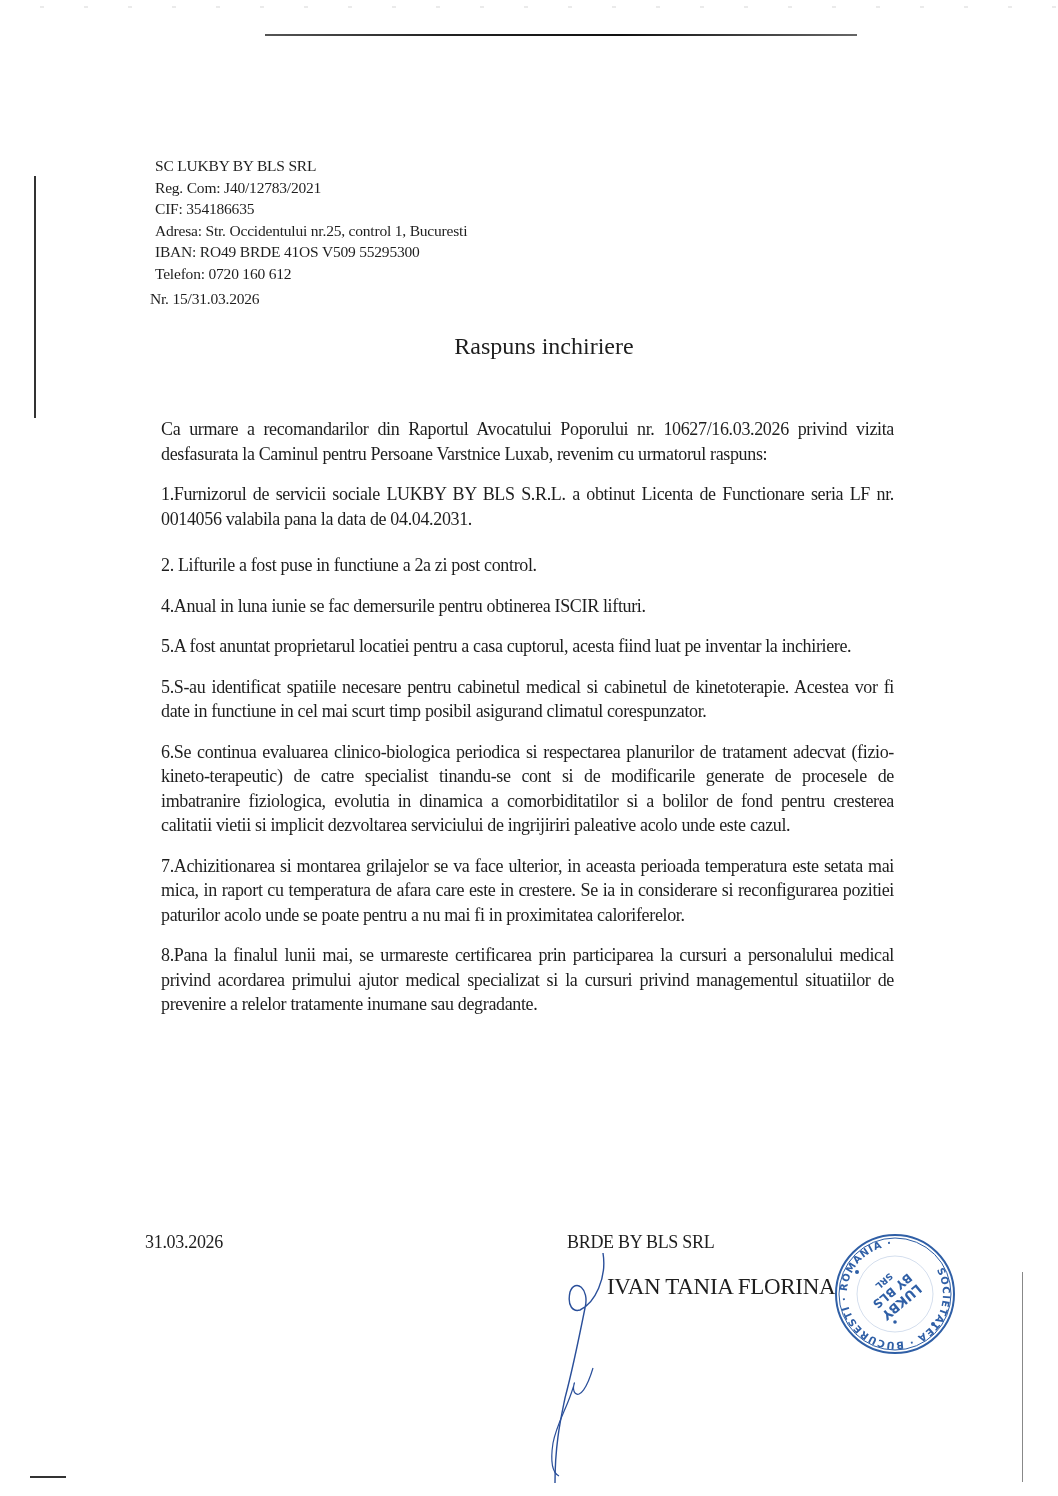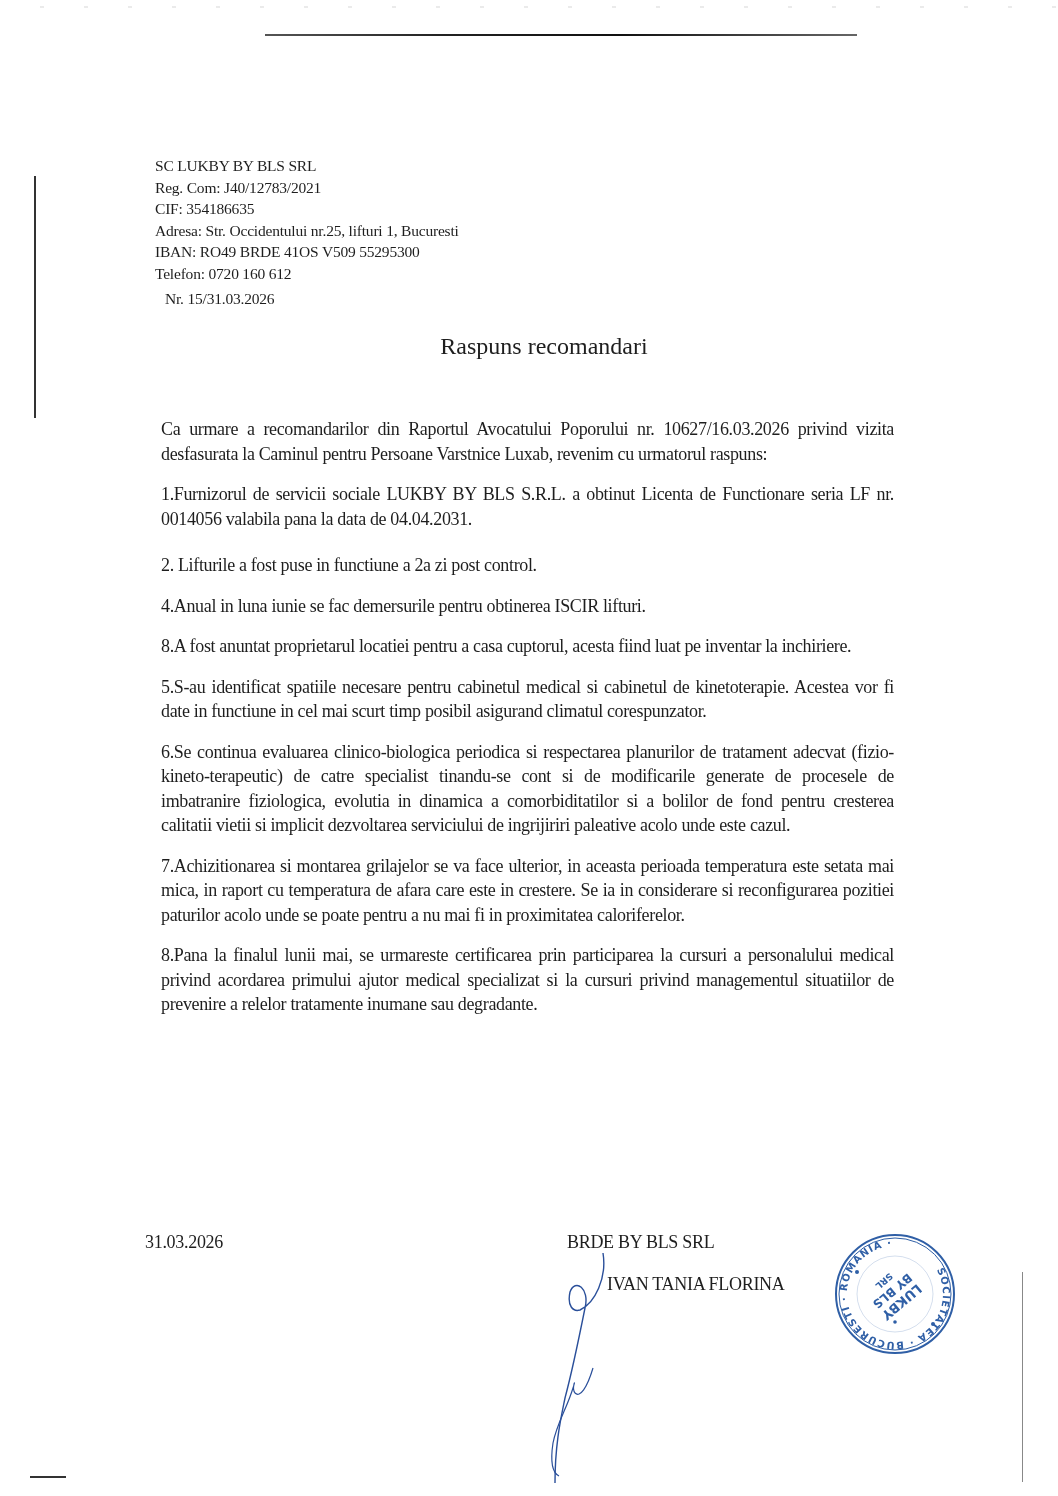--- a/index.html
+++ b/index.html
@@ -14,65 +14,65 @@
     background: linear-gradient(90deg, #555 0%, #222 30%, #111 60%, #666 100%);
   }
   .top-dots { left: 0; top: 6px; width: 1058px; height: 2px;
     background: repeating-linear-gradient(90deg, transparent 0 40px, #ddd 40px 44px); opacity: .6; }
   .margin-line-left { left: 34px; top: 176px; width: 2px; height: 242px; background: #333; }
   .margin-tick-left { left: 30px; top: 1476px; width: 36px; height: 2px; background: #333; }
   .margin-line-right { left: 1022px; top: 1272px; width: 1px; height: 210px; background: #888; }
 
   .header { left: 155px; top: 155px; font-size: 15.5px; line-height: 21.5px; letter-spacing: -0.2px; }
   .header div { white-space: nowrap; }
-  .nr { left: 165px; top: 290px; font-size: 15.5px; letter-spacing: -0.2px; }
+  .nr { left: 150px; top: 290px; font-size: 15.5px; letter-spacing: -0.2px; }
 
   .title { left: 0; width: 1058px; top: 333px; text-align: center; font-size: 24px; letter-spacing: 0; padding-left: 30px; box-sizing: border-box; }
 
   .body { left: 145px; top: 401px; width: 765px; font-size: 18px; line-height: 24.5px; letter-spacing: -0.35px; }
   .body p { margin: 16px; text-align: justify; }
   .intro { margin-bottom: 16px !important; }
   .item { margin-bottom: 12px !important; }
   .item.first { margin-bottom: 22px !important; }
 
   .date { left: 145px; top: 1232px; font-size: 18px; letter-spacing: -0.3px; text-align: center; }
   .company { left: 567px; top: 1232px; font-size: 18px; letter-spacing: -0.3px; }
-  .person { left: 607px; top: 1274px; font-size: 18px; letter-spacing: -0.3px; }
+  .person { left: 607px; top: 1274px; font-size: 23px; letter-spacing: -0.3px; }
 
   .signature { left: 535px; top: 1248px; width: 90px; height: 245px; }
   .stamp { left: 833px; top: 1232px; width: 124px; height: 124px; }
 </style>
 </head>
 <body>
 
 <div class="abs top-dots"></div>
 <div class="abs top-rule"></div>
 <div class="abs margin-line-left"></div>
 <div class="abs margin-tick-left"></div>
 <div class="abs margin-line-right"></div>
 
 <div class="abs header">
   <div>SC LUKBY BY BLS SRL</div>
   <div>Reg. Com: J40/12783/2021</div>
   <div>CIF: 354186635</div>
-  <div>Adresa: Str. Occidentului nr.25, lifturi 1, Bucuresti</div>
+  <div>Adresa: Str. Occidentului nr.25, control 1, Bucuresti</div>
   <div>IBAN: RO49 BRDE 41OS V509 55295300</div>
   <div>Telefon: 0720 160 612</div>
 </div>
 
 <div class="abs nr">Nr. 15/31.03.2026</div>
 
-<div class="abs title">Raspuns recomandari</div>
+<div class="abs title">Raspuns inchiriere</div>
 
 <div class="abs body">
   <p class="intro">Ca urmare a recomandarilor din Raportul Avocatului Poporului nr. 10627/16.03.2026 privind vizita desfasurata la Caminul pentru Persoane Varstnice Luxab, revenim cu urmatorul raspuns:</p>
   <p class="item first">1.Furnizorul de servicii sociale LUKBY BY BLS S.R.L. a obtinut Licenta de Functionare seria LF nr. 0014056 valabila pana la data de 04.04.2031.</p>
   <p class="item">2. Lifturile a fost puse in functiune a 2a zi post control.</p>
   <p class="item">4.Anual in luna iunie se fac demersurile pentru obtinerea ISCIR lifturi.</p>
-  <p class="item">8.A fost anuntat proprietarul locatiei pentru a casa cuptorul, acesta fiind luat pe inventar la inchiriere.</p>
+  <p class="item">5.A fost anuntat proprietarul locatiei pentru a casa cuptorul, acesta fiind luat pe inventar la inchiriere.</p>
   <p class="item">5.S-au identificat spatiile necesare pentru cabinetul medical si cabinetul de kinetoterapie. Acestea vor fi date in functiune in cel mai scurt timp posibil asigurand climatul corespunzator.</p>
   <p class="item">6.Se continua evaluarea clinico-biologica periodica si respectarea planurilor de tratament adecvat (fizio-kineto-terapeutic) de catre specialist tinandu-se cont si de modificarile generate de procesele de imbatranire fiziologica, evolutia in dinamica a comorbiditatilor si a bolilor de fond pentru cresterea calitatii vietii si implicit dezvoltarea serviciului de ingrijiriri paleative acolo unde este cazul.</p>
   <p class="item">7.Achizitionarea si montarea grilajelor se va face ulterior, in aceasta perioada temperatura este setata mai mica, in raport cu temperatura de afara care este in crestere. Se ia in considerare si reconfigurarea pozitiei paturilor acolo unde se poate pentru a nu mai fi in proximitatea caloriferelor.</p>
   <p class="item">8.Pana la finalul lunii mai, se urmareste certificarea prin participarea la cursuri a personalului medical privind acordarea primului ajutor medical specializat si la cursuri privind managementul situatiilor de prevenire a relelor tratamente inumane sau degradante.</p>
 </div>
 
 <div class="abs date">31.03.2026</div>
 <div class="abs company">BRDE BY BLS SRL</div>
 <div class="abs person">IVAN TANIA FLORINA</div>
 

